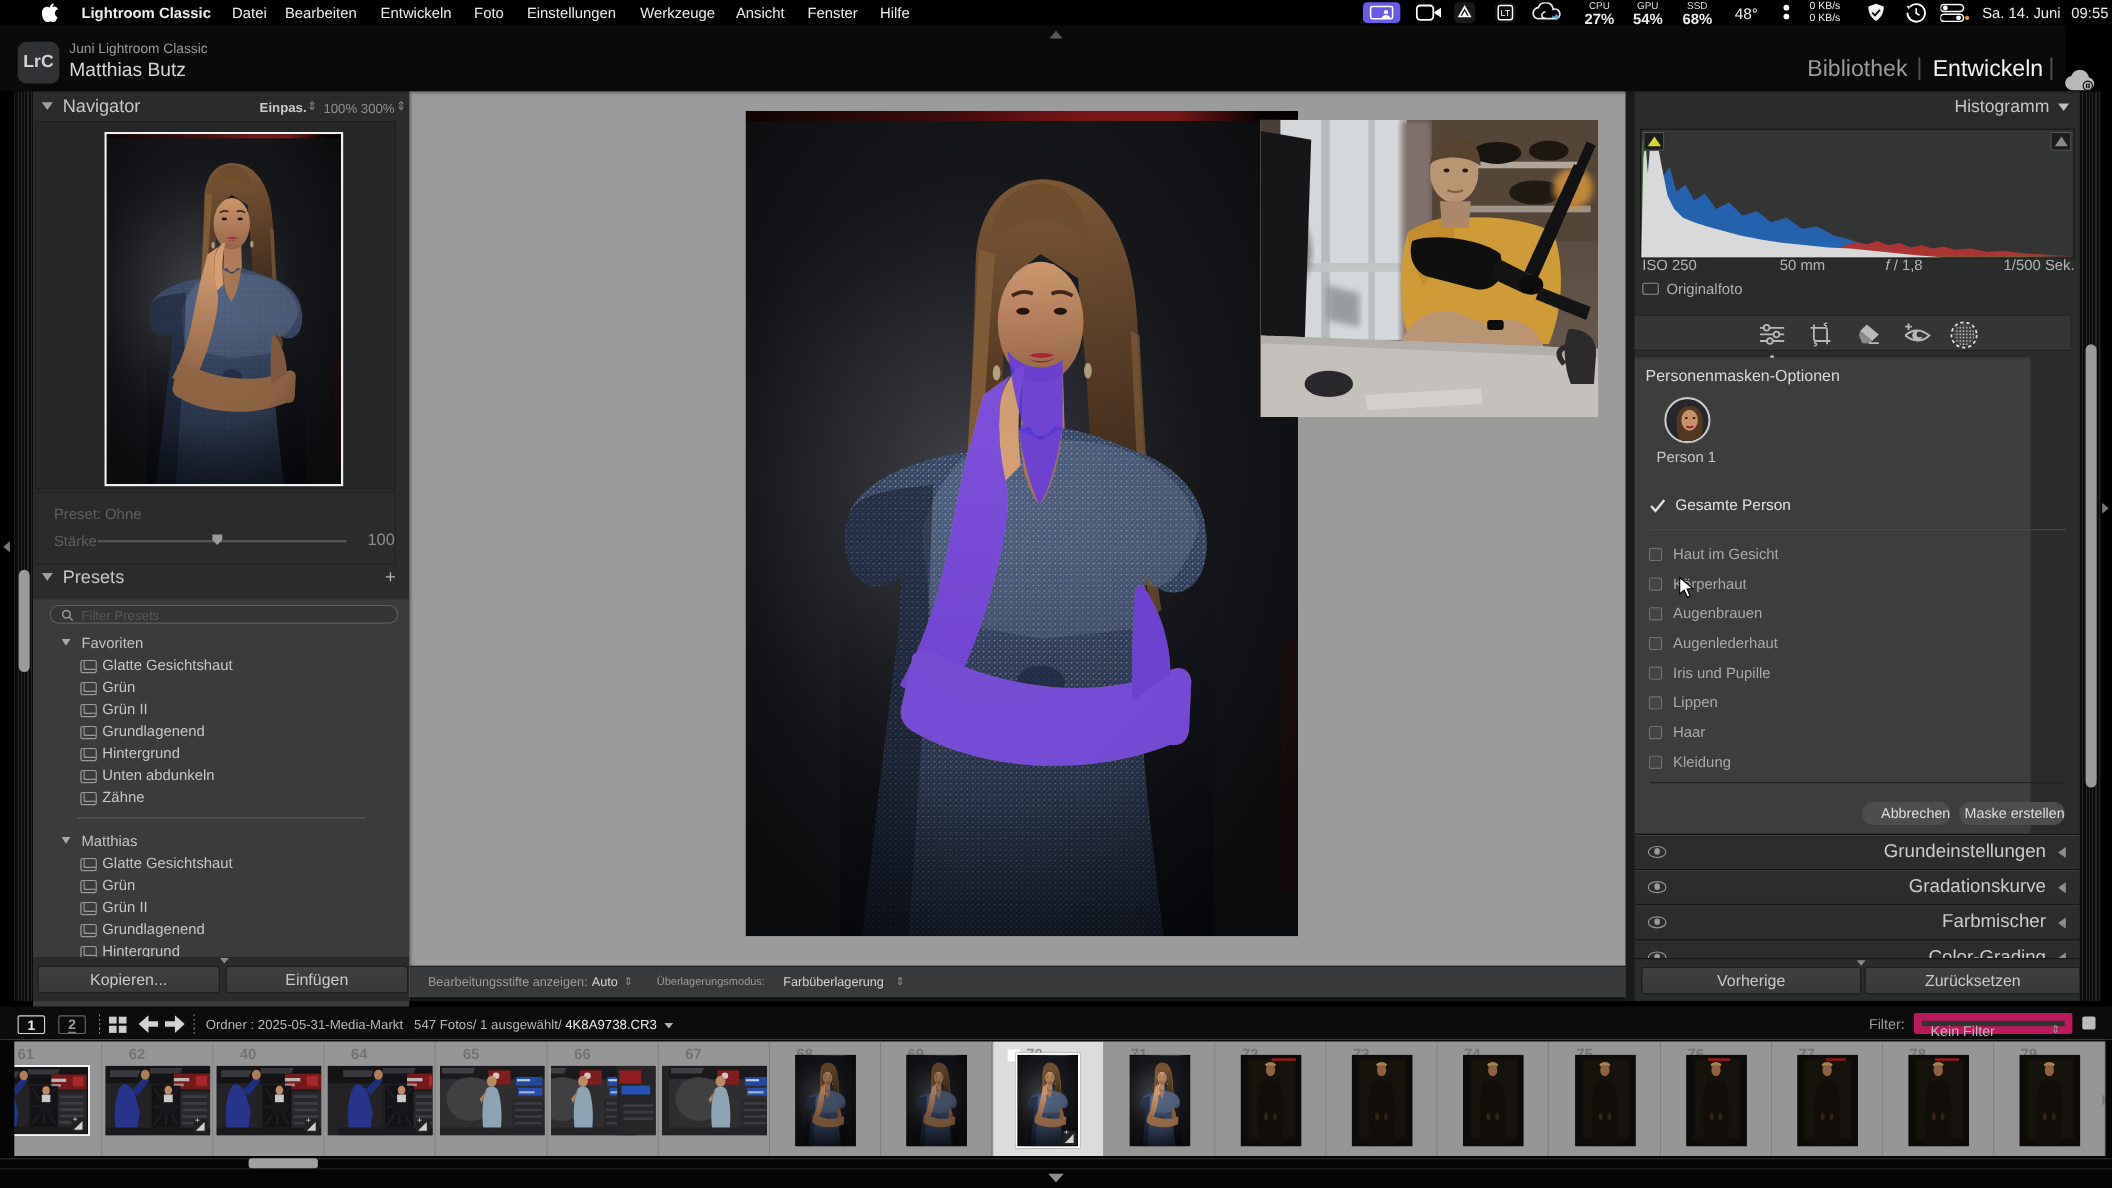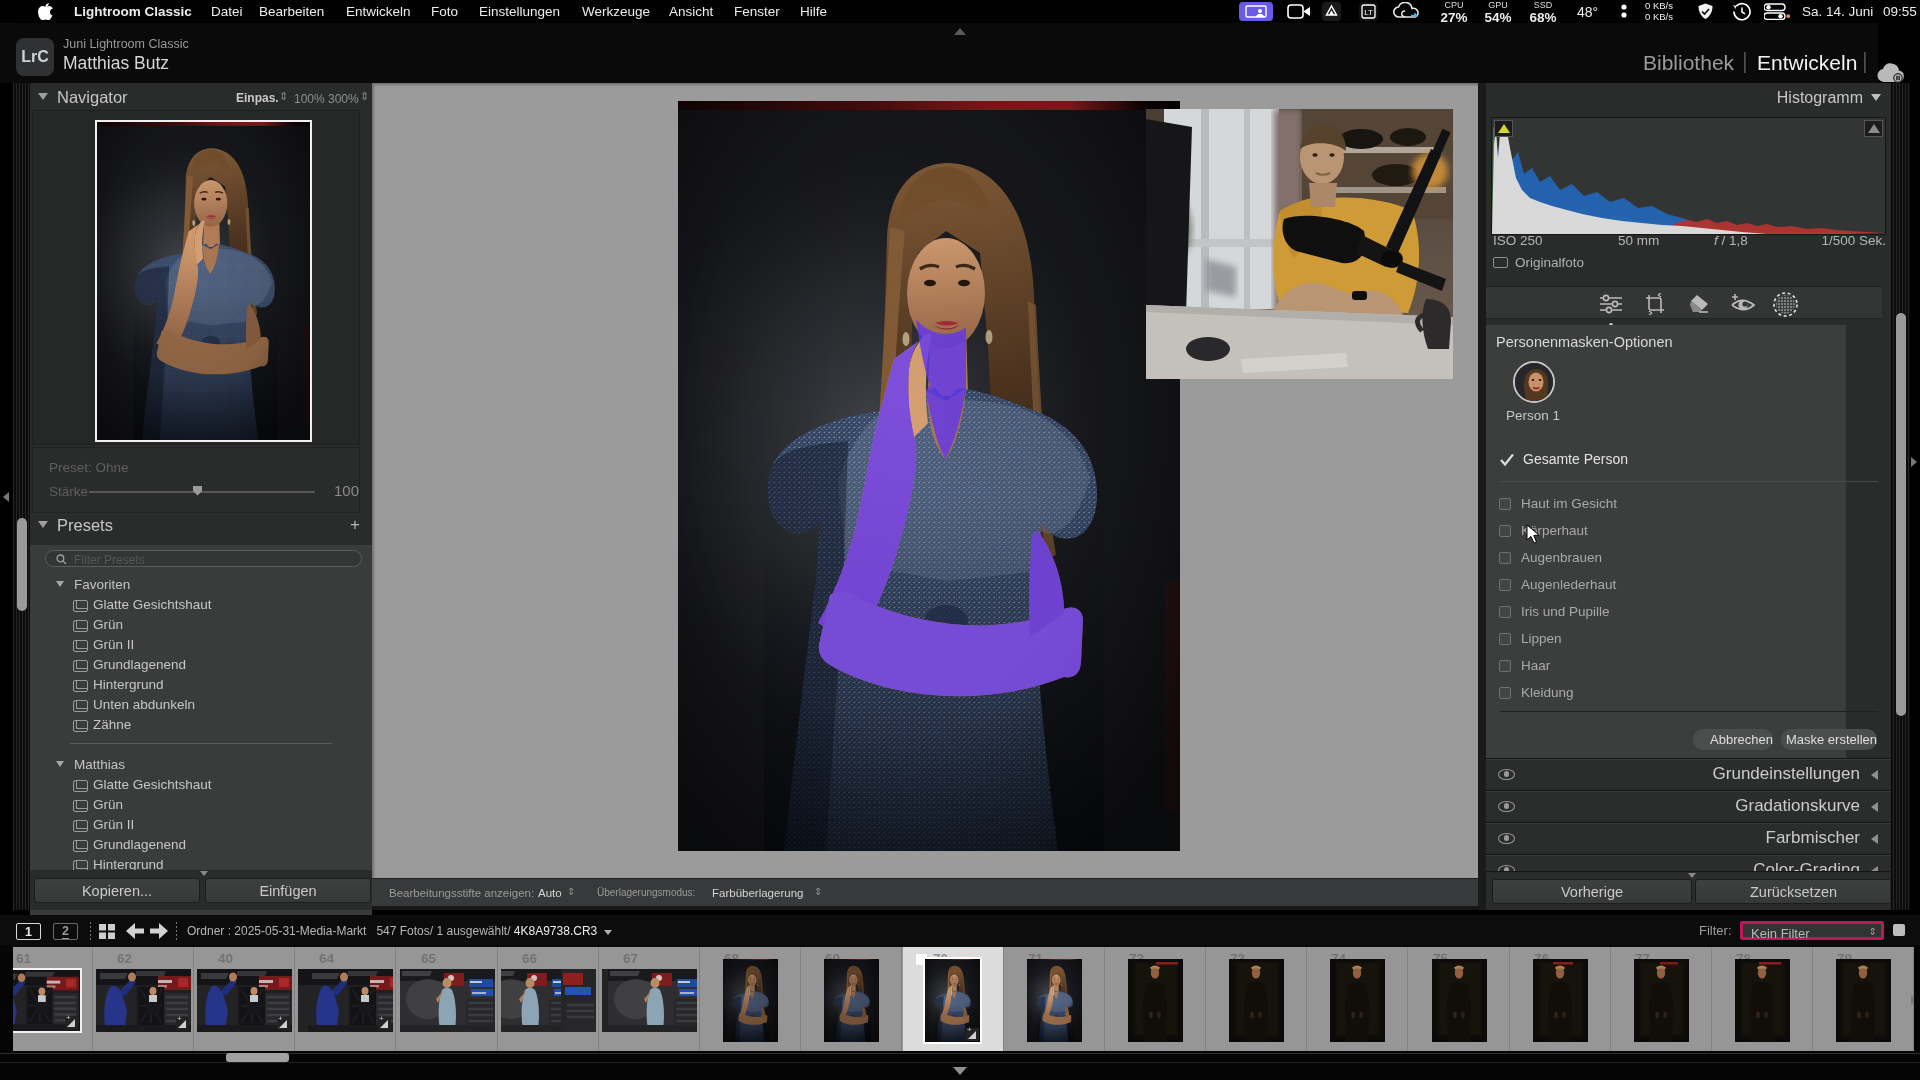--- a/index.html
+++ b/index.html
@@ -588,21 +588,21 @@
     <svg class="abs" style="left:126px;top:8px" width="18" height="16" viewBox="0 0 18 16">
         <path d="M18 5.5 h-9 v-5.5 l-9 8 l9 8 v-5.5 h9 z" fill="#d2d2d2"></path>
       </svg>
     <svg class="abs" style="left:150px;top:8px" width="18" height="16" viewBox="0 0 18 16">
         <path d="M0 5.5 h9 v-5.5 l9 8 l-9 8 v-5.5 h-9 z" fill="#d2d2d2"></path>
       </svg>
     <div class="abs" style="left:176px;top:7px;width:1px;height:18px;background:repeating-linear-gradient(#777 0 2px,transparent 2px 4px)"></div>
     <div class="abs" style="left:187px;top:9px;font-size:12px;color:#b6b6b6">Ordner : 2025-05-31-Media-Markt&nbsp;&nbsp; 547 Fotos/ 1 ausgewählt/ <span style="color:#ececec">4K8A9738.CR3</span></div>
     <div class="abs" style="left:604px;top:15px;width:0;height:0;border-left:4px solid transparent;border-right:4px solid transparent;border-top:5px solid #b0b0b0"></div>
     <div class="abs" style="left:1699px;top:8px;font-size:13px;color:#9e9e9e">Filter:</div>
-    <div class="abs" style="left:1740px;top:6px;width:144px;height:19px;background:#323434;border:3px solid #be185d;border-radius:2px">
+    <div class="abs" style="left:1740px;top:6px;width:144px;height:19px;background:#323434;border:7px solid #be185d;border-radius:2px">
       <div class="abs" style="left:8px;top:2px;font-size:13px;color:#b9b9b9">Kein Filter</div>
       <div class="abs" style="right:4px;top:2px;font-size:10px;color:#9a9a9a">⇕</div>
     </div>
     <div class="abs" style="left:1893px;top:9px;width:12px;height:12px;background:#bdbdbd;border-radius:2px"></div>
   </div>
   <div class="abs" id="fscells">
     <div class="abs" style="left:0;top:0;width:1920px;height:2px;background:#0a0a0a"></div>
     <div class="abs" style="left:0;top:0;width:13px;height:106px;background:#050505;z-index:5"></div>
     <div class="abs" style="left:1914px;top:0;width:6px;height:106px;background:#050505;z-index:5"></div>
 

